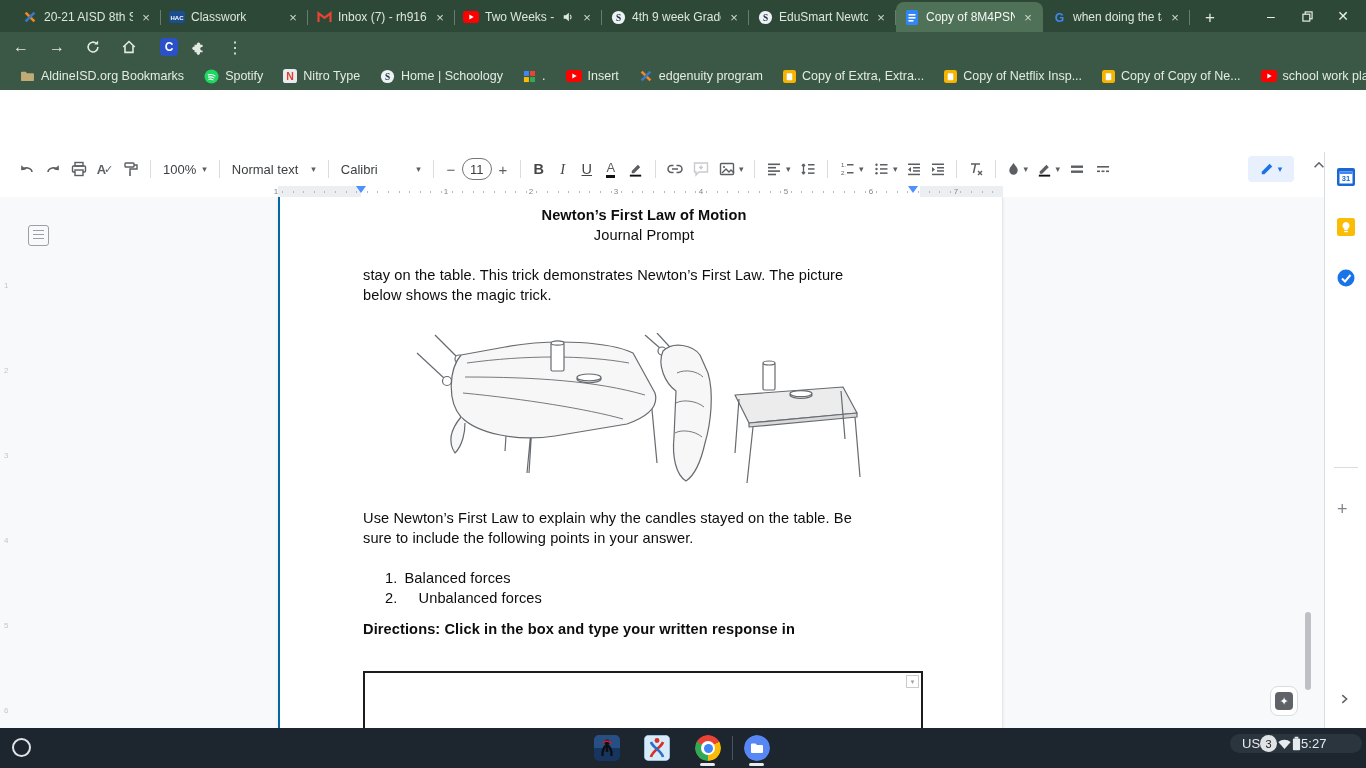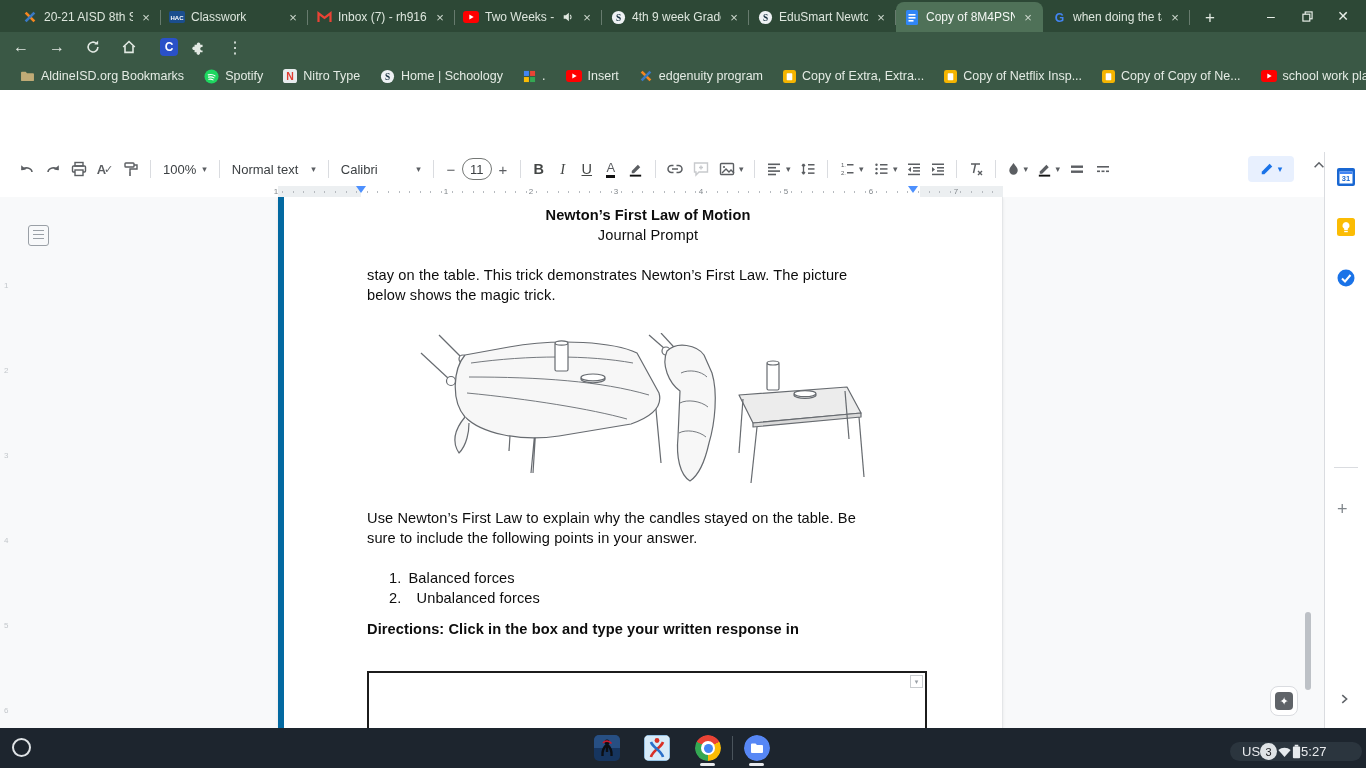--- a/index.html
+++ b/index.html
@@ -57,21 +57,21 @@
 
   
   .hruler { position:absolute; left:0; top:186px; width:1324px; height:11px; background:#fff; font-size:8px; color:#80868b; }
   .rulseg { position:absolute; top:0; height:11px; background:#eceff1; }
   .rticks { position:absolute; top:4.5px; height:2px; background-image:repeating-linear-gradient(to right,#b6babf 0 1px,transparent 1px 10.6px); }
   .rnum { position:absolute; top:0.5px; transform:translateX(-50%); }
   .rmark { position:absolute; top:0; width:0; height:0; border-left:5px solid transparent; border-right:5px solid transparent; border-top:7px solid #4d90fe; }
 
   
   .canvas { position:absolute; left:0; top:197px; width:1324px; height:531px; background:#f8f9fa; overflow:hidden; }
-  .page { position:absolute; left:278px; top:0; width:725px; height:531px; background:#fff; border-left:6px solid #0369a1; border-right:1px solid #e4e6e8; box-shadow:0 1px 3px rgba(0,0,0,.08); }
+  .page { position:absolute; left:278px; top:0; width:725px; height:531px; background:#fff; border-left:2px solid #0369a1; border-right:1px solid #e4e6e8; box-shadow:0 1px 3px rgba(0,0,0,.08); }
   .doctext { font-family:"Liberation Sans", sans-serif; font-size:14.6px; line-height:19.7px; color:#0d0d0d; letter-spacing:.1px; white-space:nowrap; }
   .dline { white-space:nowrap; }
   .outline-ic { position:absolute; left:28px; top:28px; width:21px; height:21px; border:1.6px solid #9aa0a6; border-radius:3px; }
   .outline-ic i { position:absolute; left:4px; right:4px; height:1.6px; background:#9aa0a6; }
   .vr-num { position:absolute; left:4px; color:#c3c7cb; font-size:8px; }
   .vscroll { position:absolute; left:1305px; top:415px; width:6px; height:78px; background:#bdc1c6; border-radius:3px; }
   .explore { position:absolute; left:1270px; top:489px; width:28px; height:30px; background:#fff; border:1px solid #dadce0; border-radius:8px; display:flex; align-items:center; justify-content:center; }
   .explore .inner { width:18px; height:18px; background:#5f6368; border-radius:4px; color:#fff; font-size:11px; display:flex; align-items:center; justify-content:center; }
 
   .respbox { position:absolute; left:83px; top:474px; width:560px; height:80px; border:2px solid #1c1c1c; background:#fff; }
@@ -83,21 +83,21 @@
   .sp-div { position:absolute; left:9px; top:315px; width:24px; height:1px; background:#dadce0; }
   .sp-plus { position:absolute; left:12px; top:348px; color:#80868b; font-size:18px; line-height:18px; }
   .sp-chev { position:absolute; left:12px; top:540px; color:#5f6368; }
 
   
   .shelf { position:absolute; left:0; top:728px; width:1366px; height:40px; background:#1d252e; }
   .launcher { position:absolute; left:12px; top:10px; width:19px; height:19px; border:2px solid #dfe3e6; border-radius:50%; }
   .shico { position:absolute; top:7px; width:26px; height:26px; border-radius:5px; overflow:hidden; }
   .sh-underline { position:absolute; top:35px; width:15px; height:2.5px; background:#e8eaed; border-radius:2px; }
   .shelf-sep { position:absolute; left:732px; top:8px; width:1px; height:24px; background:#4a545c; }
-  .tray { position:absolute; right:4px; top:14px; width:132px; height:19px; background:#2b353e; border-radius:18px; display:flex; align-items:center; padding:0 12px; color:#e8eaed; font-size:13px; }
+  .tray { position:absolute; right:4px; top:6px; width:132px; height:19px; background:#2b353e; border-radius:18px; display:flex; align-items:center; padding:0 12px; color:#e8eaed; font-size:13px; }
   .badge3 { width:17px; height:17px; border-radius:50%; background:#dfe3e6; color:#202124; font-size:11px; display:flex; align-items:center; justify-content:center; }
 
   svg { display:block; }
 </style>
 </head>
 <body>
 
 <div class="screen">
 
   <div class="tabstrip">
@@ -660,21 +660,21 @@
 
       <div class="doctext abs" style="left:83px; top:312px;">
         <div class="dline">Use Newton’s First Law to explain why the candles stayed on the table. Be</div>
         <div class="dline">sure to include the following points in your answer.</div>
       </div>
 
       <div class="doctext abs" style="left:105px; top:372px;">
         <span>1.</span>&nbsp;<span style="margin-left:3px;">Balanced forces</span>
       </div>
       <div class="doctext abs" style="left:105px; top:392px;">
-        <span>2.</span>&nbsp;<span style="margin-left:11px;text-align:right;">Unbalanced forces</span>
+        <span>2.</span>&nbsp;<span style="margin-left:17px;text-align:right;">Unbalanced forces</span>
       </div>
 
       <div class="doctext abs" style="left:83px; top:423px; font-weight:bold;">
         <div class="dline">Directions: Click in the box and type your written response in</div>
       </div>
 
       <div class="respbox">
         <span class="ddchip">▾</span>
       </div>
     </div>

